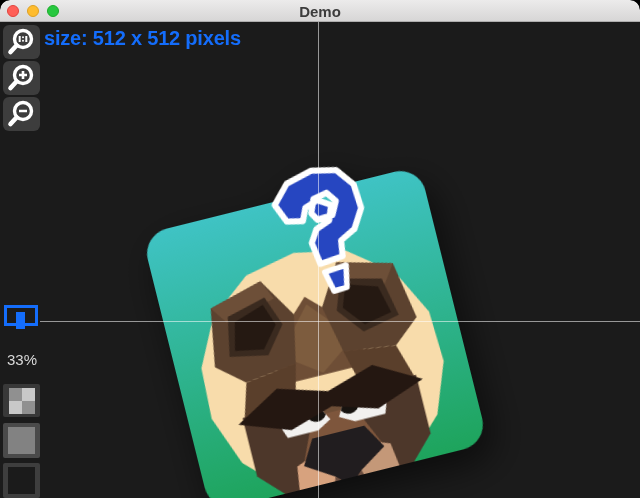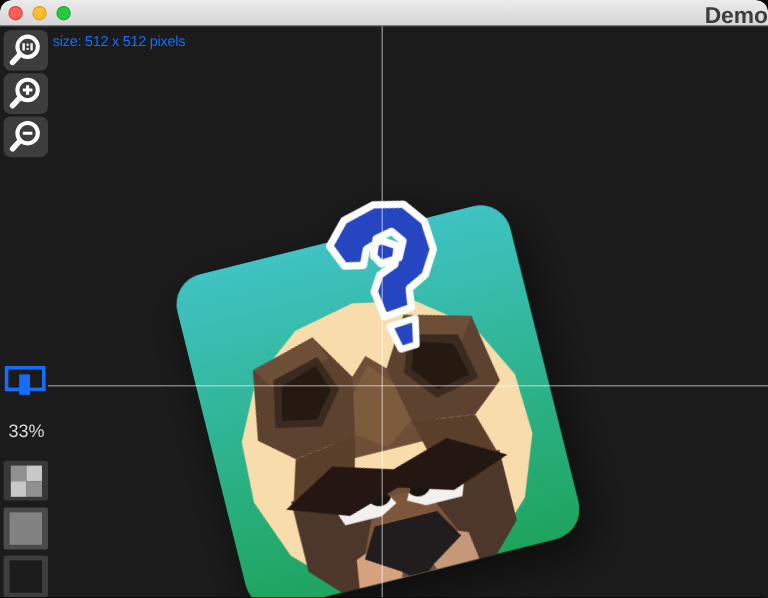--- a/index.html
+++ b/index.html
@@ -2,32 +2,32 @@
 <html><head>
 <meta charset="utf-8">
 <style>
   html,body{margin:0;padding:0;background:#000;}
   *{box-sizing:border-box;font-family:"Liberation Sans","DejaVu Sans",sans-serif;}
   .window{position:relative;width:640px;height:498px;background:#1b1b1b;overflow:hidden;border-radius:10px 10px 0 0;}
   
   .titlebar{position:absolute;left:0;top:0;width:640px;height:22px;
     background:linear-gradient(#eceBeb,#d7d6d6);border-bottom:1px solid #aeadad;
     border-radius:10px 10px 0 0;z-index:10;}
-  .title{position:absolute;left:0;right:0;top:3px;text-align:right;font-size:19px;
+  .title{position:absolute;left:0;right:0;top:3px;text-align:center;font-size:15px;
     font-weight:600;color:#3c3c3c;}
   .light{position:absolute;top:5px;width:12px;height:12px;border-radius:50%;}
   .light.close{left:7px;background:#ff5f57;border:0.5px solid #e0443e;}
   .light.min{left:27px;background:#febc2e;border:0.5px solid #dea023;}
   .light.max{left:47px;background:#28c840;border:0.5px solid #1dad2b;}
   
   .tool-btn{position:absolute;left:3px;width:37px;height:34px;background:#3d3d3d;
     border-radius:6px;z-index:6;display:flex;align-items:center;justify-content:center;}
   .tool-btn svg{display:block;}
   
-  .size-label{position:absolute;left:44px;top:27px;font-size:12px;font-weight:400;z-index:6;letter-spacing:-0.2px;text-align:center;}
+  .size-label{position:absolute;left:44px;top:27px;font-size:20px;font-weight:700;z-index:6;letter-spacing:-0.2px;text-align:center;}
   .zoom-label{position:absolute;left:7px;top:351px;font-size:15px;color:#d9d9d9;z-index:6;}
   
   .guide-handle{position:absolute;left:4px;top:305px;width:34px;height:21px;z-index:6;}
   .guide-handle .frame{position:absolute;left:0;top:0;width:34px;height:21px;border:3px solid #146dfb;}
   .guide-handle .knob{position:absolute;left:12px;top:7px;width:9px;height:17px;background:#146dfb;}
   
   .swatch{position:absolute;left:3px;width:37px;z-index:6;display:flex;align-items:center;justify-content:center;}
   .swatch-1{top:384px;height:33px;background:#383838;border-radius:2px;}
   .swatch-2{top:423px;height:35px;background:#4a4a4a;border-radius:2px;}
   .swatch-3{top:463px;height:35px;background:#3e3e3e;border-radius:2px;}

